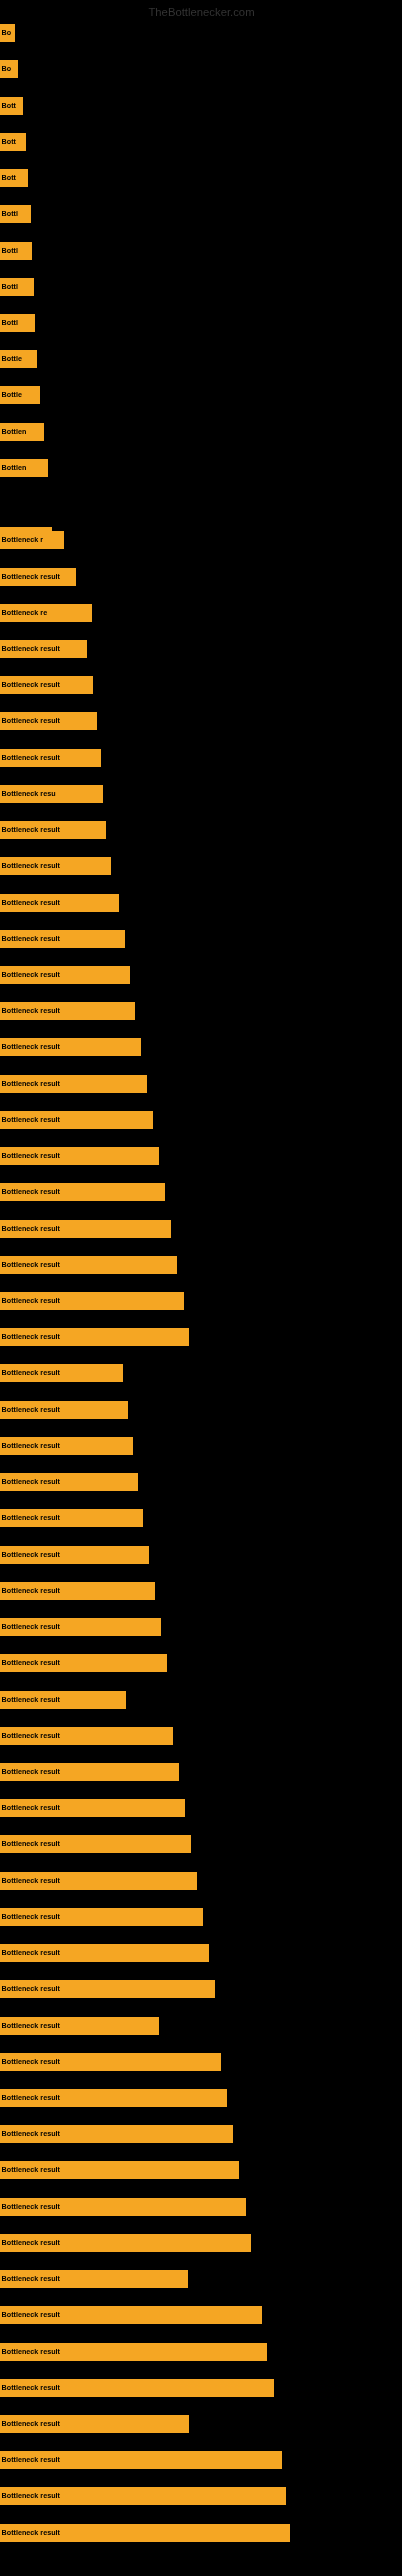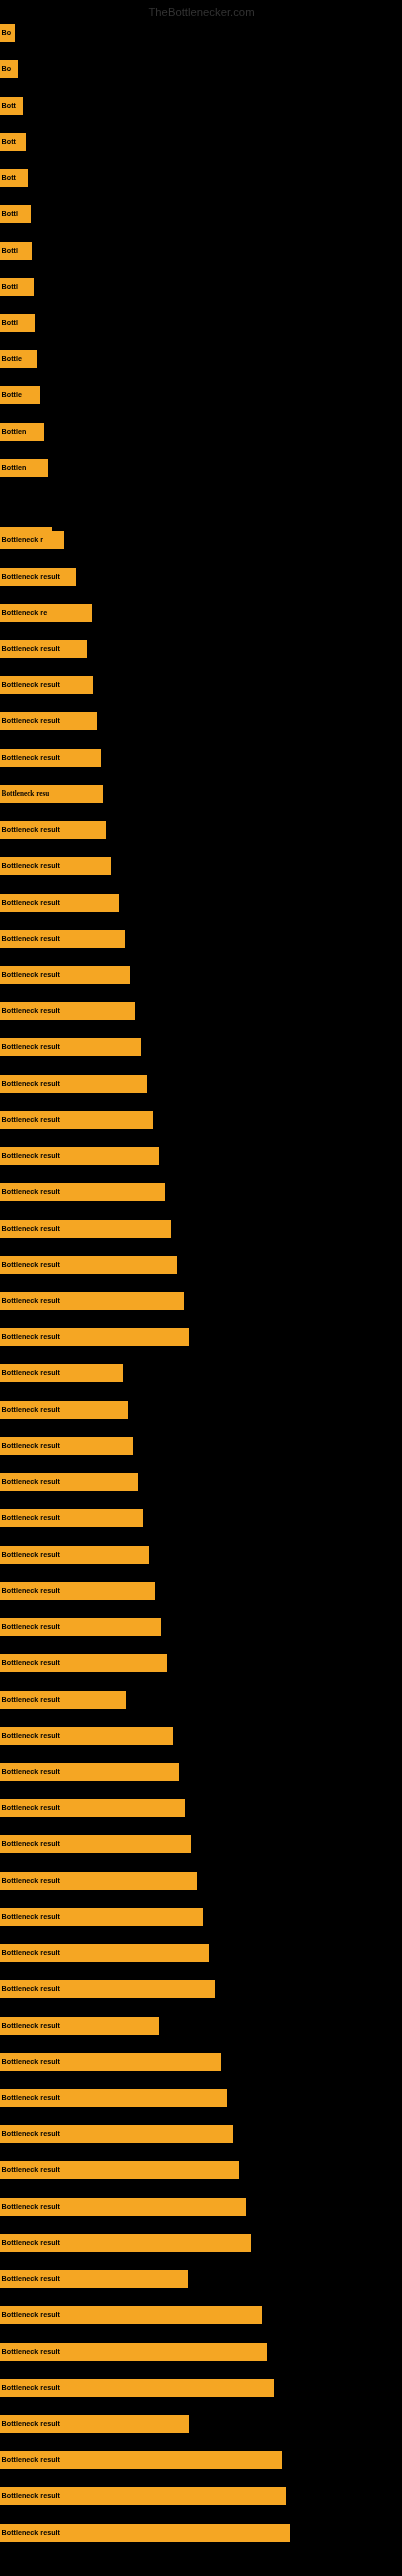--- a/index.html
+++ b/index.html
@@ -147,21 +147,21 @@
       <div class="bar" style="width: 97px;">
         <span class="bar-label">Bottleneck result</span>
       </div>
     </div>
     <div class="bar-container" style="top: 749px; width: 101px;">
       <div class="bar" style="width: 101px;">
         <span class="bar-label">Bottleneck result</span>
       </div>
     </div>
     <div class="bar-container" style="top: 785px; width: 103px;">
-      <div class="bar" style="width: 103px; font-family: Liberation Serif, serif;">
+      <div class="bar" style="width: 103px;">
         <span class="bar-label">Bottleneck resu</span>
       </div>
     </div>
     <div class="bar-container" style="top: 821px; width: 106px;">
       <div class="bar" style="width: 106px;">
         <span class="bar-label">Bottleneck result</span>
       </div>
     </div>
     <div class="bar-container" style="top: 857px; width: 111px;">
       <div class="bar" style="width: 111px;">

